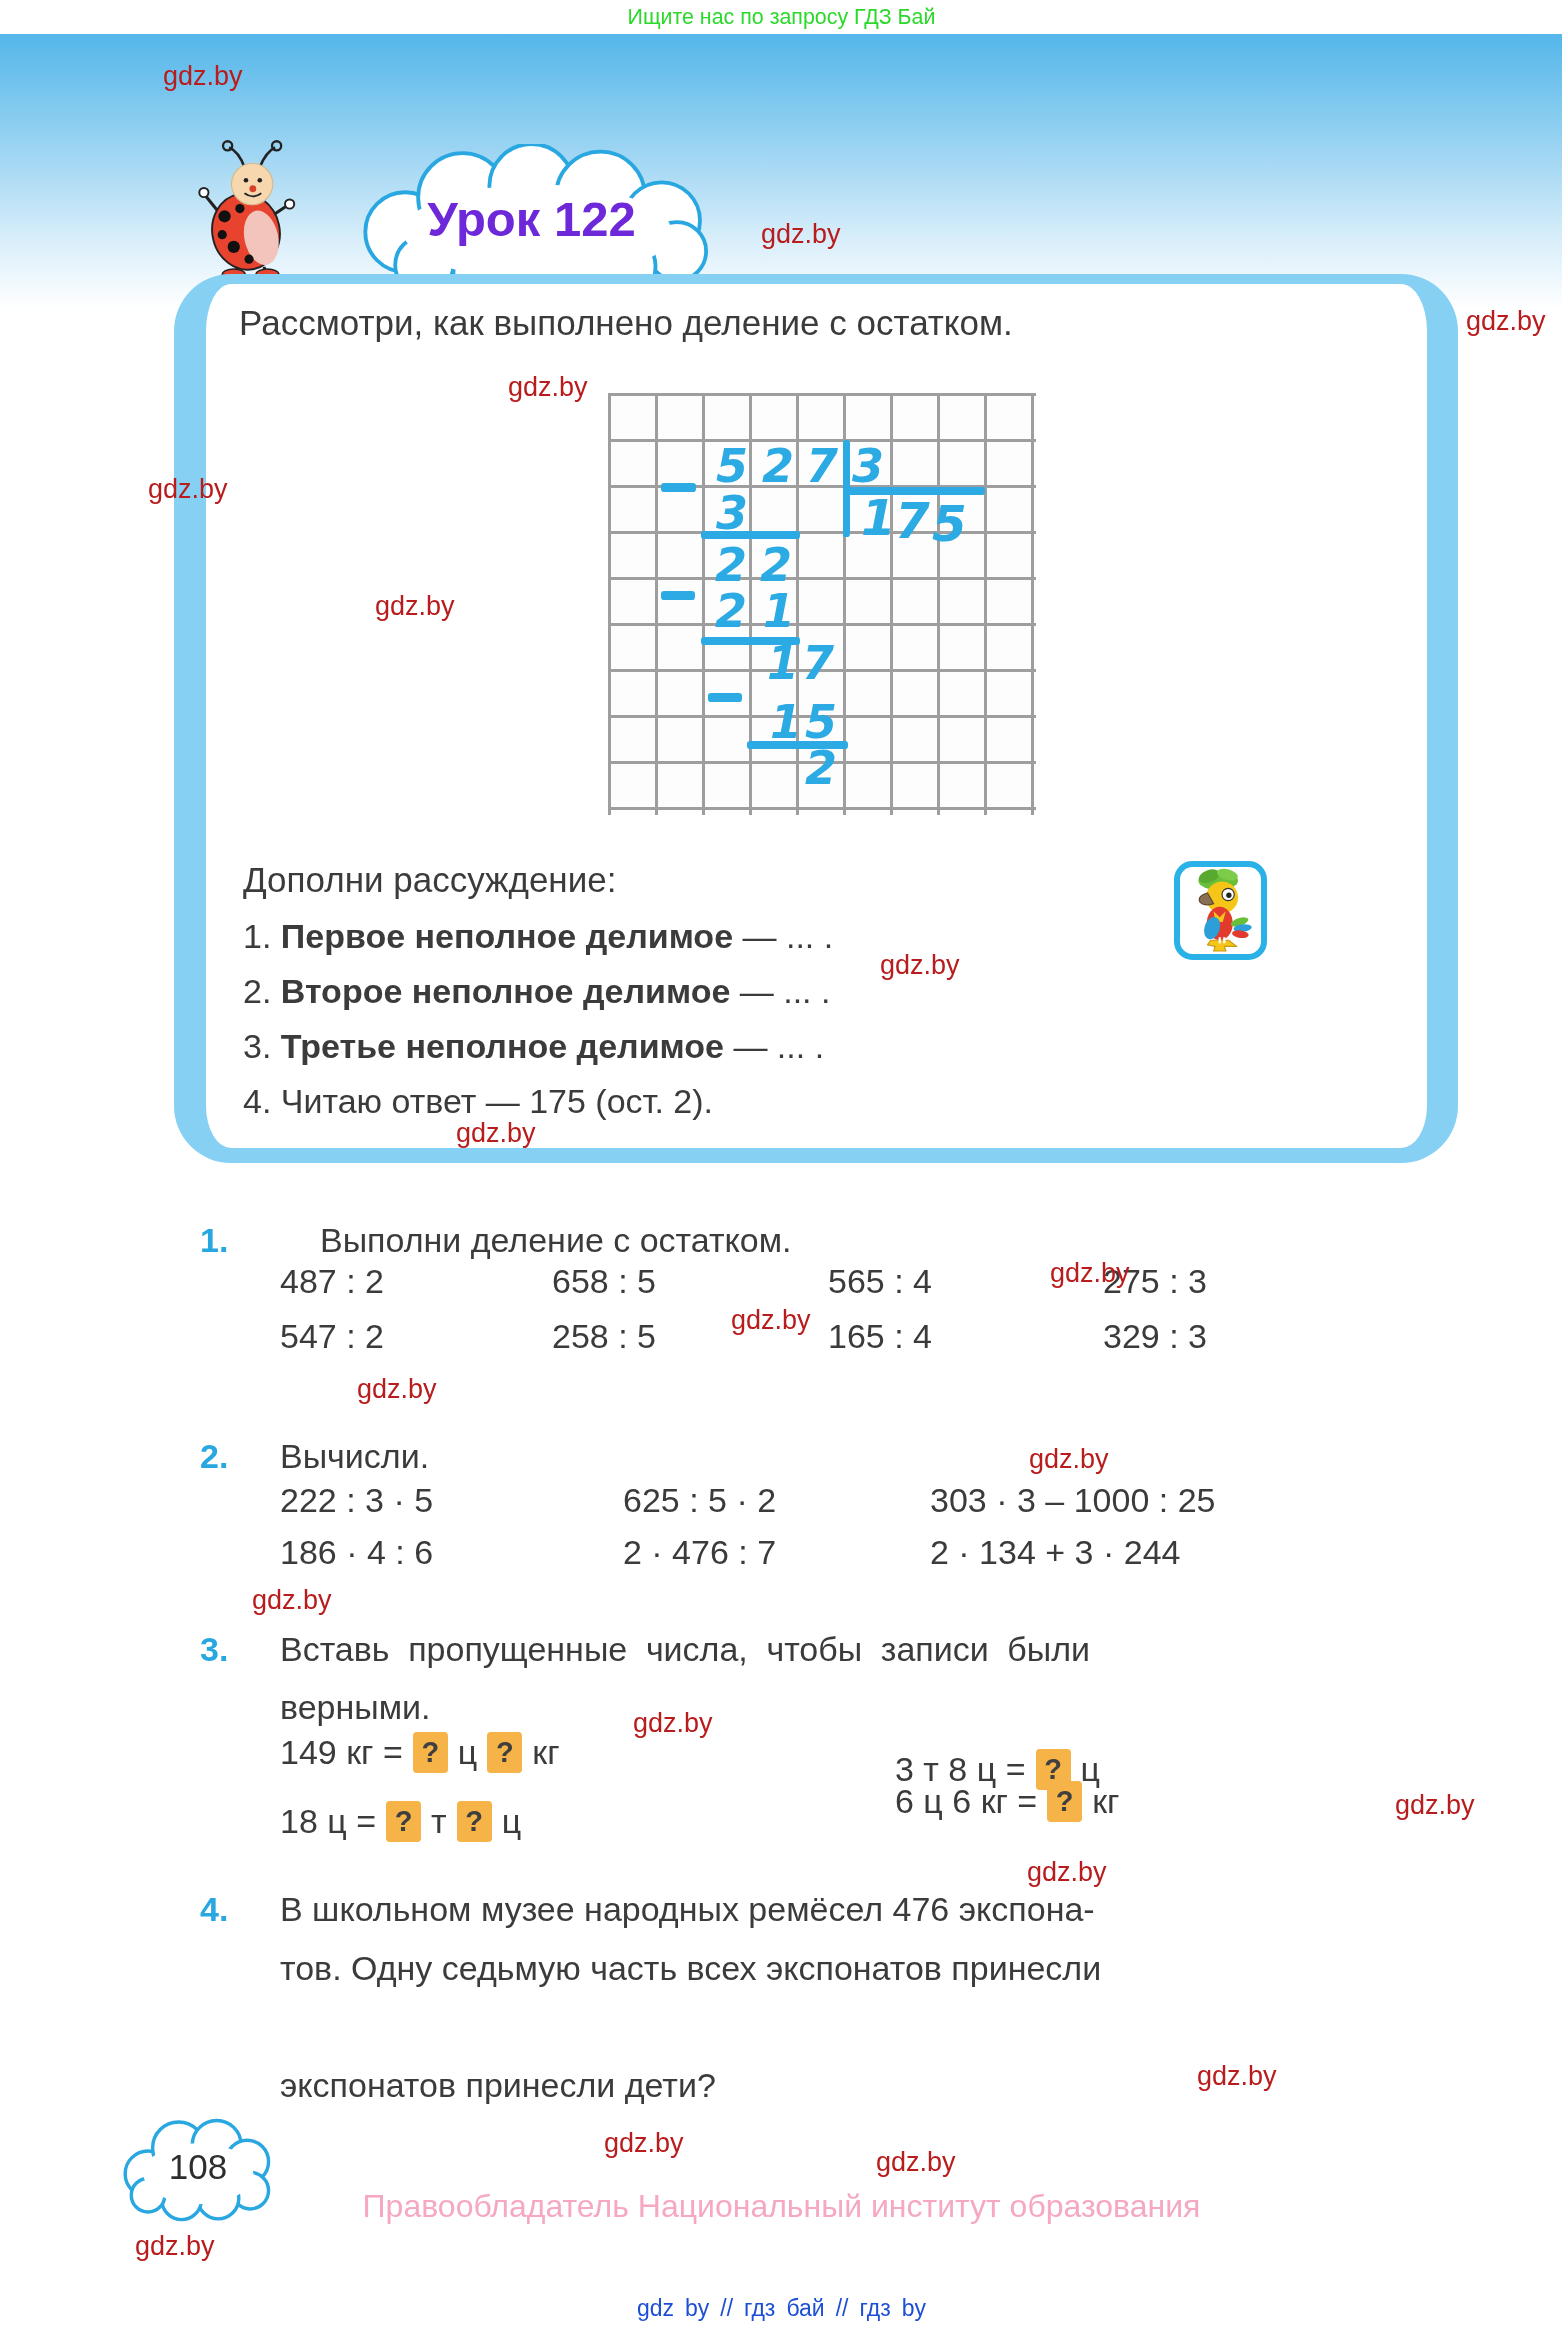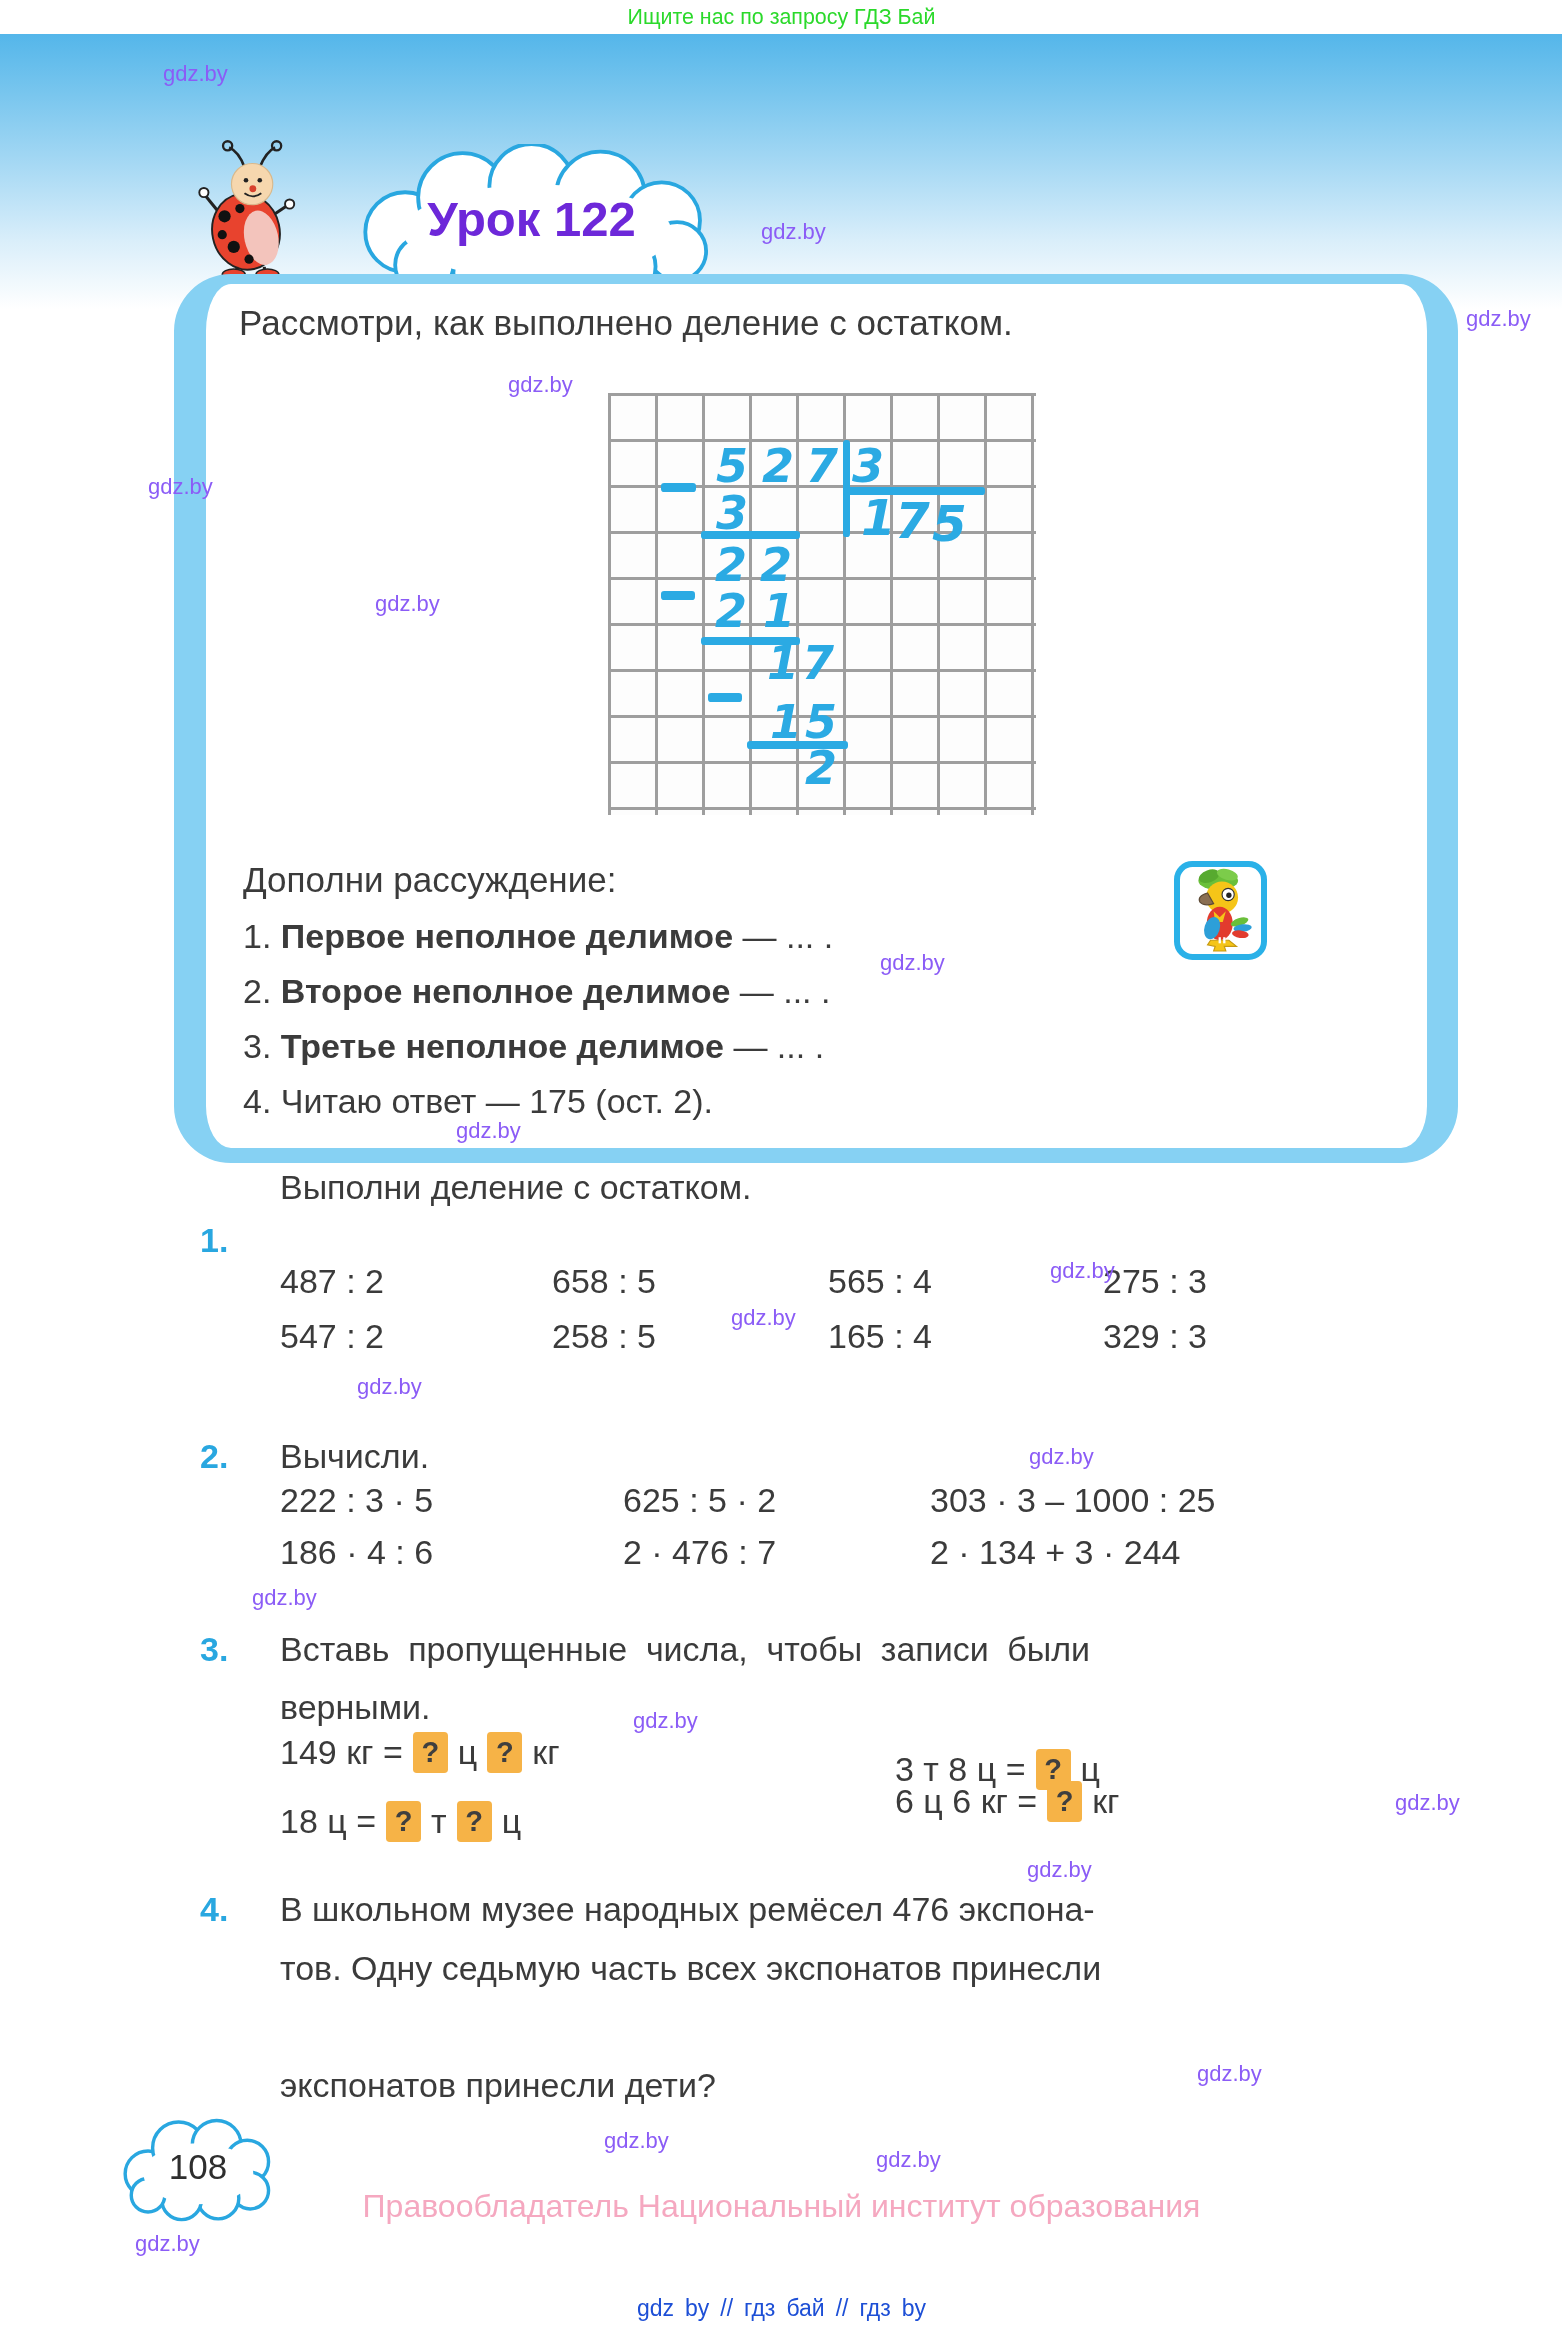--- a/index.html
+++ b/index.html
@@ -6,21 +6,21 @@
   #page{position:relative;width:1563px;height:2330px;background:#ffffff;overflow:hidden;
         font-family:"Liberation Sans",sans-serif;color:#3b3b3b;}
   .abs{position:absolute;}
   
   #top-strip{left:0;top:0;width:1563px;height:34px;background:#ffffff;text-align:center;}
   #top-strip span{display:inline-block;margin-top:4.6px;font-size:21.4px;color:#2bd92b;}
   
   #sky{left:0;top:34px;width:1563px;height:275px;
        background:linear-gradient(to bottom,#54b6ea 0%,#79c6ee 22%,#a7d9f4 48%,#d9eefa 75%,#ffffff 100%);}
   
-  .wm{position:absolute;font-size:22px;color:#8b5cf6;white-space:nowrap;}
+  .wm{position:absolute;font-size:27px;color:#b91c1c;white-space:nowrap;}
   
   #lesson-cloud{left:340px;top:144px;width:383px;height:157px;}
   #lesson-label{left:367px;top:191px;width:329px;text-align:center;font-size:49px;font-weight:bold;color:#6d28d9;}
   
   #intro-box{left:174px;top:274px;width:1284px;height:889px;box-sizing:border-box;background:#ffffff;
              border:solid #86d1f3;border-width:10.7px 31px 15.3px 32px;border-radius:57px;}
   #intro-heading{left:239px;top:303px;font-size:35px;white-space:nowrap;}
   
   #div-grid{left:608px;top:393px;width:428px;height:422px;background-color:#fdfdfd;
     background-image:
@@ -160,21 +160,21 @@
       <ellipse cx="78" cy="72" rx="12" ry="5" fill="#6abf3a" transform="rotate(-18 78 72)"></ellipse>
       <ellipse cx="82" cy="80" rx="12" ry="5" fill="#2d9fd8" transform="rotate(-6 82 80)"></ellipse>
       <ellipse cx="79" cy="88" rx="11" ry="5" fill="#e23b2e" transform="rotate(8 79 88)"></ellipse>
       <path d="M40 96 L64 96 L74 104 L58 104 L60 110 L44 110 L46 104 L36 102 Z" fill="#f5c518" stroke="#c79a10" stroke-width="1.5"></path>
       <line x1="52" y1="92" x2="52" y2="100" stroke="#ffffff" stroke-width="3"></line>
       <line x1="58" y1="92" x2="58" y2="100" stroke="#ffffff" stroke-width="3"></line>
     </svg>
   </div>
 
   <div class="task-num" style="top:1221px;">1.</div>
-  <div class="task-title" style="top:1168px;">Выполни деление с остатком.</div>
+  <div class="task-title" style="top:1221px;margin-left:40px;">Выполни деление с остатком.</div>
 
   <div class="task-num" style="top:1437px;">2.</div>
   <div class="task-title" style="top:1437px;">Вычисли.</div>
 
   <div class="task-num" style="top:1630px;">3.</div>
   <div class="task-title spread" style="top:1630px;">Вставь пропущенные числа, чтобы записи были</div>
   <div class="task-title" style="top:1688px;">верными.</div>
 
   <div class="task-num" style="top:1890px;">4.</div>
   <div class="t4line" style="top:1890px;">В школьном музее народных ремёсел 476 экспона-</div>

